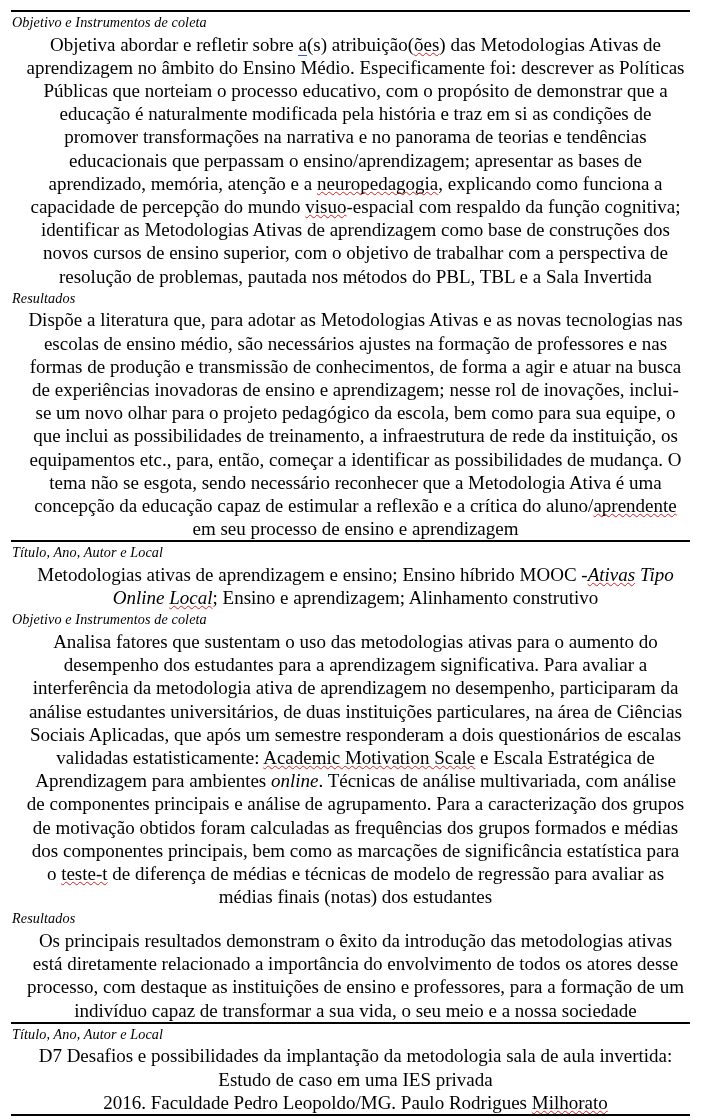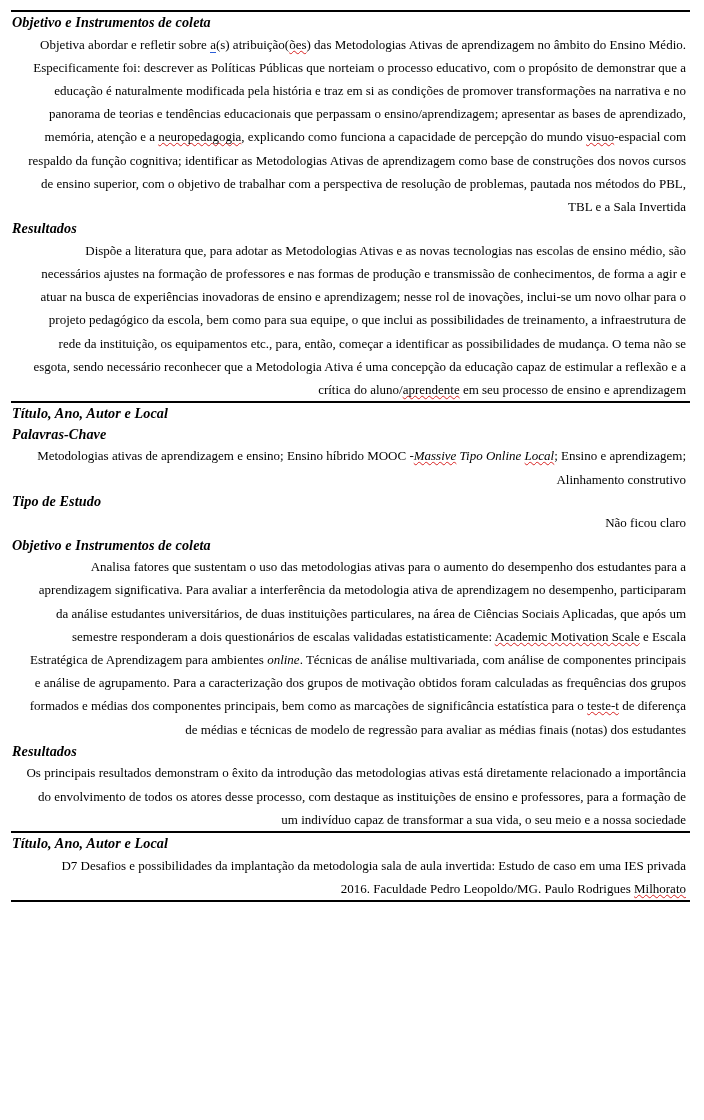--- a/index.html
+++ b/index.html
@@ -45,30 +45,29 @@
   }
 
   
   .field-label {
     font-style: italic;
     font-size: 14.2px;
     line-height: 20.6px;
     padding-left: 1px;
     white-space: nowrap;
     letter-spacing: 0.1px;
-    font-weight: bold;
   }
 
   
   .field-body {
-    font-size: 13px;
+    font-size: 19px;
     line-height: 23.2px;
     padding-left: 14px;
     padding-right: 4px;
-    text-align: right;
+    text-align: center;
     hyphens: none;
   }
 
   
   .sp {
     
     text-decoration: underline wavy #d81f1f;
     text-decoration-skip-ink: none;
     text-underline-offset: 1px;
     text-decoration-thickness: 1.1px;
@@ -95,26 +94,21 @@
         <div class="field">
           <div class="field-label">Resultados</div>
           <div class="field-body">Dispõe a literatura que, para adotar as Metodologias Ativas e as novas tecnologias nas escolas de ensino médio, são necessários ajustes na formação de professores e nas formas de produção e transmissão de conhecimentos, de forma a agir e atuar na busca de experiências inovadoras de ensino e aprendizagem; nesse rol de inovações, inclui-se um novo olhar para o projeto pedagógico da escola, bem como para sua equipe, o que inclui as possibilidades de treinamento, a infraestrutura de rede da instituição, os equipamentos etc., para, então, começar a identificar as possibilidades de mudança. O tema não se esgota, sendo necessário reconhecer que a Metodologia Ativa é uma concepção da educação capaz de estimular a reflexão e a crítica do aluno/<span class="sp">aprendente</span> em seu processo de ensino e aprendizagem</div>
         </div>
       </div>
       <div class="record">
         <div class="field">
           <div class="field-label">Título, Ano, Autor e Local</div>
         </div>
         <div class="field">
-          <div class="field-label">Palavras-Chave</div>
-          <div class="field-body">Metodologias ativas de aprendizagem e ensino; Ensino híbrido MOOC -<span class="it sp">Massive</span><span class="it"> Tipo Online </span><span class="it sp">Local</span>; Ensino e aprendizagem; Alinhamento construtivo</div>
-        </div>
-        <div class="field">
-          <div class="field-label">Tipo de Estudo</div>
-          <div class="field-body">Não ficou claro</div>
+          <div class="field-body">Metodologias ativas de aprendizagem e ensino; Ensino híbrido MOOC -<span class="it sp">Ativas</span><span class="it"> Tipo Online </span><span class="it sp">Local</span>; Ensino e aprendizagem; Alinhamento construtivo</div>
         </div>
         <div class="field">
           <div class="field-label">Objetivo e Instrumentos de coleta</div>
           <div class="field-body">Analisa fatores que sustentam o uso das metodologias ativas para o aumento do desempenho dos estudantes para a aprendizagem significativa. Para avaliar a interferência da metodologia ativa de aprendizagem no desempenho, participaram da análise estudantes universitários, de duas instituições particulares, na área de Ciências Sociais Aplicadas, que após um semestre responderam a dois questionários de escalas validadas estatisticamente: <span class="sp">Academic Motivation Scale</span> e Escala Estratégica de Aprendizagem para ambientes <span class="it">online</span>. Técnicas de análise multivariada, com análise de componentes principais e análise de agrupamento. Para a caracterização dos grupos de motivação obtidos foram calculadas as frequências dos grupos formados e médias dos componentes principais, bem como as marcações de significância estatística para o <span class="sp">teste-t</span> de diferença de médias e técnicas de modelo de regressão para avaliar as médias finais (notas) dos estudantes</div>
         </div>
         <div class="field">
           <div class="field-label">Resultados</div>
           <div class="field-body">Os principais resultados demonstram o êxito da introdução das metodologias ativas está diretamente relacionado a importância do envolvimento de todos os atores desse processo, com destaque as instituições de ensino e professores, para a formação de um indivíduo capaz de transformar a sua vida, o seu meio e a nossa sociedade</div>
         </div>
       </div>

